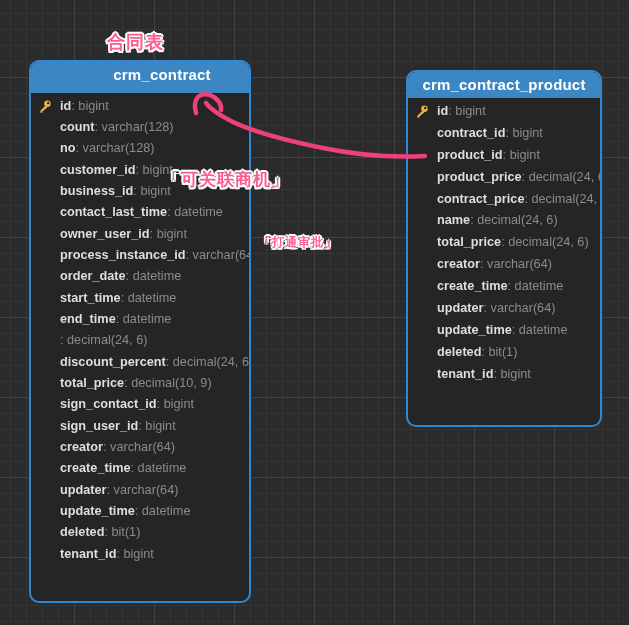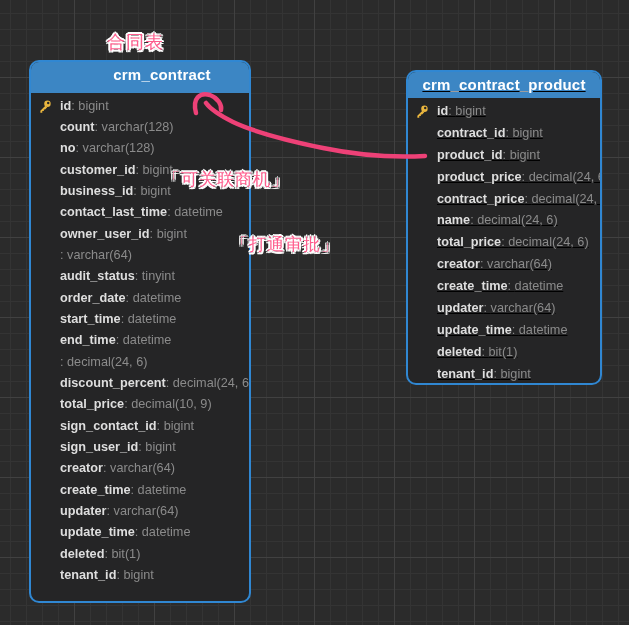--- a/index.html
+++ b/index.html
@@ -25,42 +25,42 @@
     overflow:hidden;z-index:2;
   }
   .db-table-header{
     background:#3c86c4;color:#ffffff;font-weight:bold;
     font-size:15px;text-align:center;letter-spacing:.2px;
   }
   #table-contract{left:29px;top:60px;width:222px;height:543px;}
   #table-contract .db-table-header{height:31px;line-height:25px;padding-left:44px;}
   #table-contract .row{height:21.33px;}
   #table-contract .rows{padding-top:2px;}
-  #table-product{left:406px;top:70px;width:196px;height:315px;text-decoration:underline;}
+  #table-product{left:406px;top:70px;width:196px;height:357px;}
   #table-product .db-table-header{height:26px;line-height:26px;}
   #table-product .row{height:21.9px;}
   #table-product .rows{padding-top:2px;}
   .row{display:flex;align-items:center;padding-left:7px;white-space:nowrap;}
   .keywrap{flex:0 0 22px;width:22px;height:14px;display:flex;align-items:center;}
   .keywrap svg{width:14px;height:14px;}
   .fname{color:#dedede;font-weight:bold;font-size:12.7px;}
   .ftype{color:#8b8b8b;font-size:12.7px;}
   .ftype::before{content:": ";}
   .pink-label{
-    position:absolute;color:#ff5c8d;font-weight:normal;z-index:5;
+    position:absolute;color:#ff5c8d;font-weight:bold;z-index:5;
     letter-spacing:1px;line-height:1.2;
     text-shadow:
       2px 0 0 #fff,-2px 0 0 #fff,0 2px 0 #fff,0 -2px 0 #fff,
       1.5px 1.5px 0 #fff,-1.5px -1.5px 0 #fff,
       1.5px -1.5px 0 #fff,-1.5px 1.5px 0 #fff;
   }
   #title-contract{left:107px;top:32px;font-size:18px;}
   #title-product{left:453px;top:38px;font-size:18px;}
   #note-business{left:163px;top:170px;font-size:17px;}
-  #note-audit{left:231px;top:235px;font-size:17px;}
+  #note-audit{left:259px;top:235px;font-size:12px;}
   .arrow-layer{position:absolute;left:0;top:0;z-index:4;pointer-events:none;}
 </style>
 </head>
 <body>
 
 <div class="canvas">
 
   <div class="db-table" id="table-contract">
     <div class="db-table-header">crm_contract</div>
     <div class="rows">
@@ -150,34 +150,24 @@
         </div>
 
         <div class="row">
           <span class="keywrap" style="visibility: hidden;">
             <svg viewBox="0 0 16 16">
               <circle cx="10.8" cy="5.4" r="3.7" fill="#eab63e"></circle>
               <circle cx="11.7" cy="4.6" r="1.4" fill="#252526"></circle>
               <path d="M8.4 7.7 L2.7 13.4 L2.7 15.6 L4.9 15.6 L4.9 13.8 L6.7 13.8 L6.7 12.0 L8.1 12.0 L10.6 9.5 Z" fill="#eab63e"></path>
             </svg>
           </span>
+          <span class="fname">process_instance_id</span>
           <span class="ftype">varchar(64)</span>
         </div>
 
-        <div class="row">
-          <span class="keywrap" style="visibility: hidden;">
-            <svg viewBox="0 0 16 16">
-              <circle cx="10.8" cy="5.4" r="3.7" fill="#eab63e"></circle>
-              <circle cx="11.7" cy="4.6" r="1.4" fill="#252526"></circle>
-              <path d="M8.4 7.7 L2.7 13.4 L2.7 15.6 L4.9 15.6 L4.9 13.8 L6.7 13.8 L6.7 12.0 L8.1 12.0 L10.6 9.5 Z" fill="#eab63e"></path>
-            </svg>
-          </span>
-          <span class="fname">audit_status</span>
-          <span class="ftype">tinyint</span>
-        </div>
 
         <div class="row">
           <span class="keywrap" style="visibility: hidden;">
             <svg viewBox="0 0 16 16">
               <circle cx="10.8" cy="5.4" r="3.7" fill="#eab63e"></circle>
               <circle cx="11.7" cy="4.6" r="1.4" fill="#252526"></circle>
               <path d="M8.4 7.7 L2.7 13.4 L2.7 15.6 L4.9 15.6 L4.9 13.8 L6.7 13.8 L6.7 12.0 L8.1 12.0 L10.6 9.5 Z" fill="#eab63e"></path>
             </svg>
           </span>
           <span class="fname">order_date</span>

